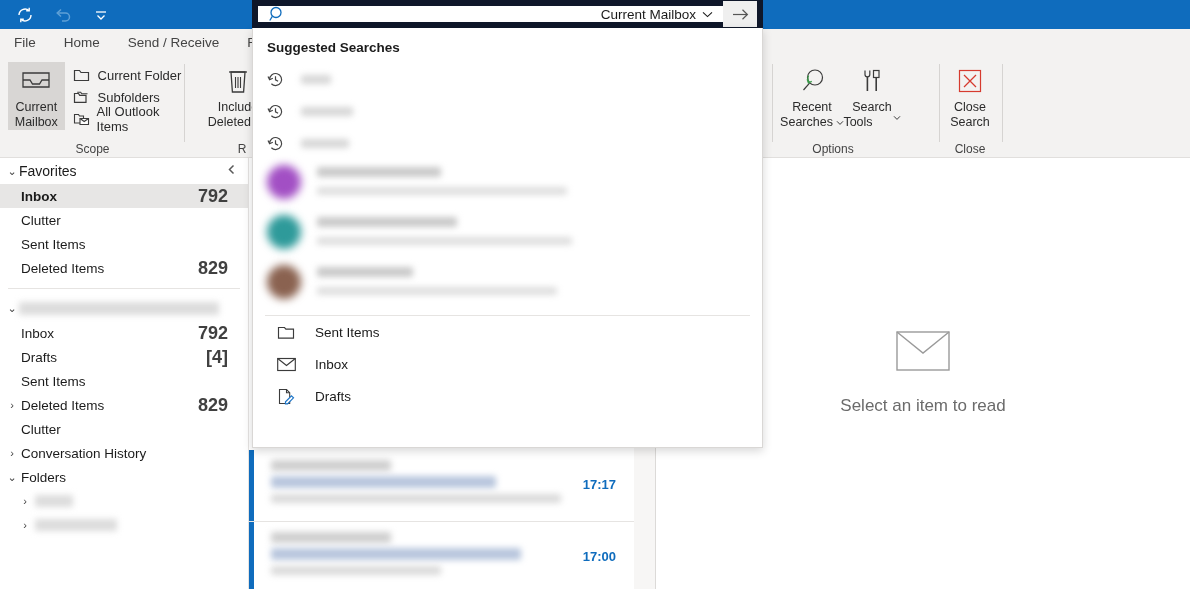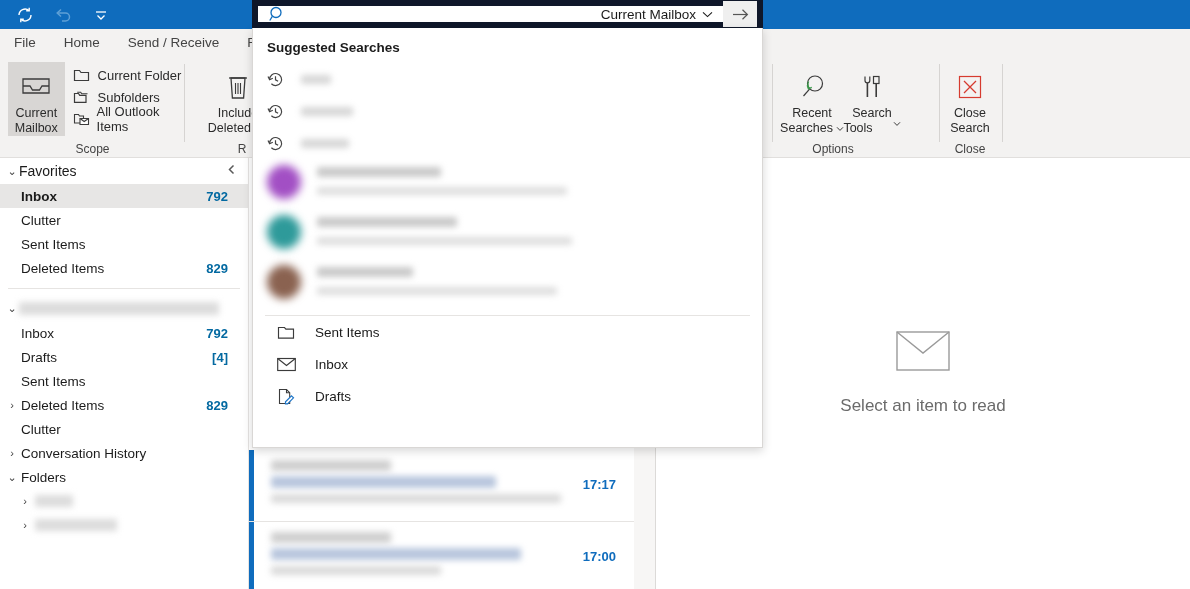--- a/index.html
+++ b/index.html
@@ -42,21 +42,21 @@
   .rgroup { position: absolute; top: 0; height: 102px; }
   .rgroup-label {
     position: absolute; bottom: 2px; left: 0; width: 100%;
     text-align: center; font-size: 12px; color: #444;
   }
   .rgroup-sep {
     position: absolute; top: 8px; width: 1px; height: 78px; background: #d6d4d2;
   }
   .bigbtn {
     display: flex; flex-direction: column; align-items: center; justify-content: flex-start;
-    width: 62px; padding-top: 6px; font-size: 12.5px; color: #2b2b2b; line-height: 15px;
+    width: 62px; font-size: 12.5px; color: #2b2b2b; line-height: 15px;
     text-align: center;
   }
   .bigbtn.sel { background: #d8d6d4; }
   .bigbtn .glyph { height: 38px; display: flex; align-items: center; justify-content: center; }
   .smallrow { display: flex; align-items: center; gap: 7px; height: 22px; font-size: 13px; color: #2b2b2b; }
   .smallrow .glyph { width: 18px; height: 18px; display: flex; align-items: center; justify-content: center; }
 
   
   .folderpane {
     position: absolute; left: 0; top: 158px; width: 249px; height: 431px;
@@ -72,21 +72,21 @@
     display: flex; align-items: center; height: 26px; padding-left: 5px;
     font-size: 14px; color: #1b1b1b;
   }
   .chev { width: 14px; font-size: 11px; color: #444; display: inline-block; text-align: center; }
   .frow {
     display: flex; align-items: center; height: 24px; padding-left: 5px; padding-right: 20px;
     font-size: 13.5px; color: #1b1b1b; position: relative;
   }
   .frow.sel { background: #e7e6e5; font-weight: bold; }
   .frow .fname { flex: 1; padding-left: 2px; }
-  .frow .fcount { color: #0369a1; font-weight: bold; font-size: 13px; text-align: right; }
+  .frow .fcount { color: #404040; font-weight: bold; font-size: 18px; text-align: right; }
   .frow.sel .fcount { font-weight: bold; }
   .fsep { height: 1px; background: #e6e4e2; margin: 8px 8px 6px 8px; }
   .redact { display: inline-block; background: #dcdcdc; border-radius: 1px; filter: blur(3px); }
 
   
   .msglist {
     position: absolute; left: 249px; top: 158px; width: 385px; height: 431px;
     background: #fff; overflow: hidden;
   }
   .msgrow {

